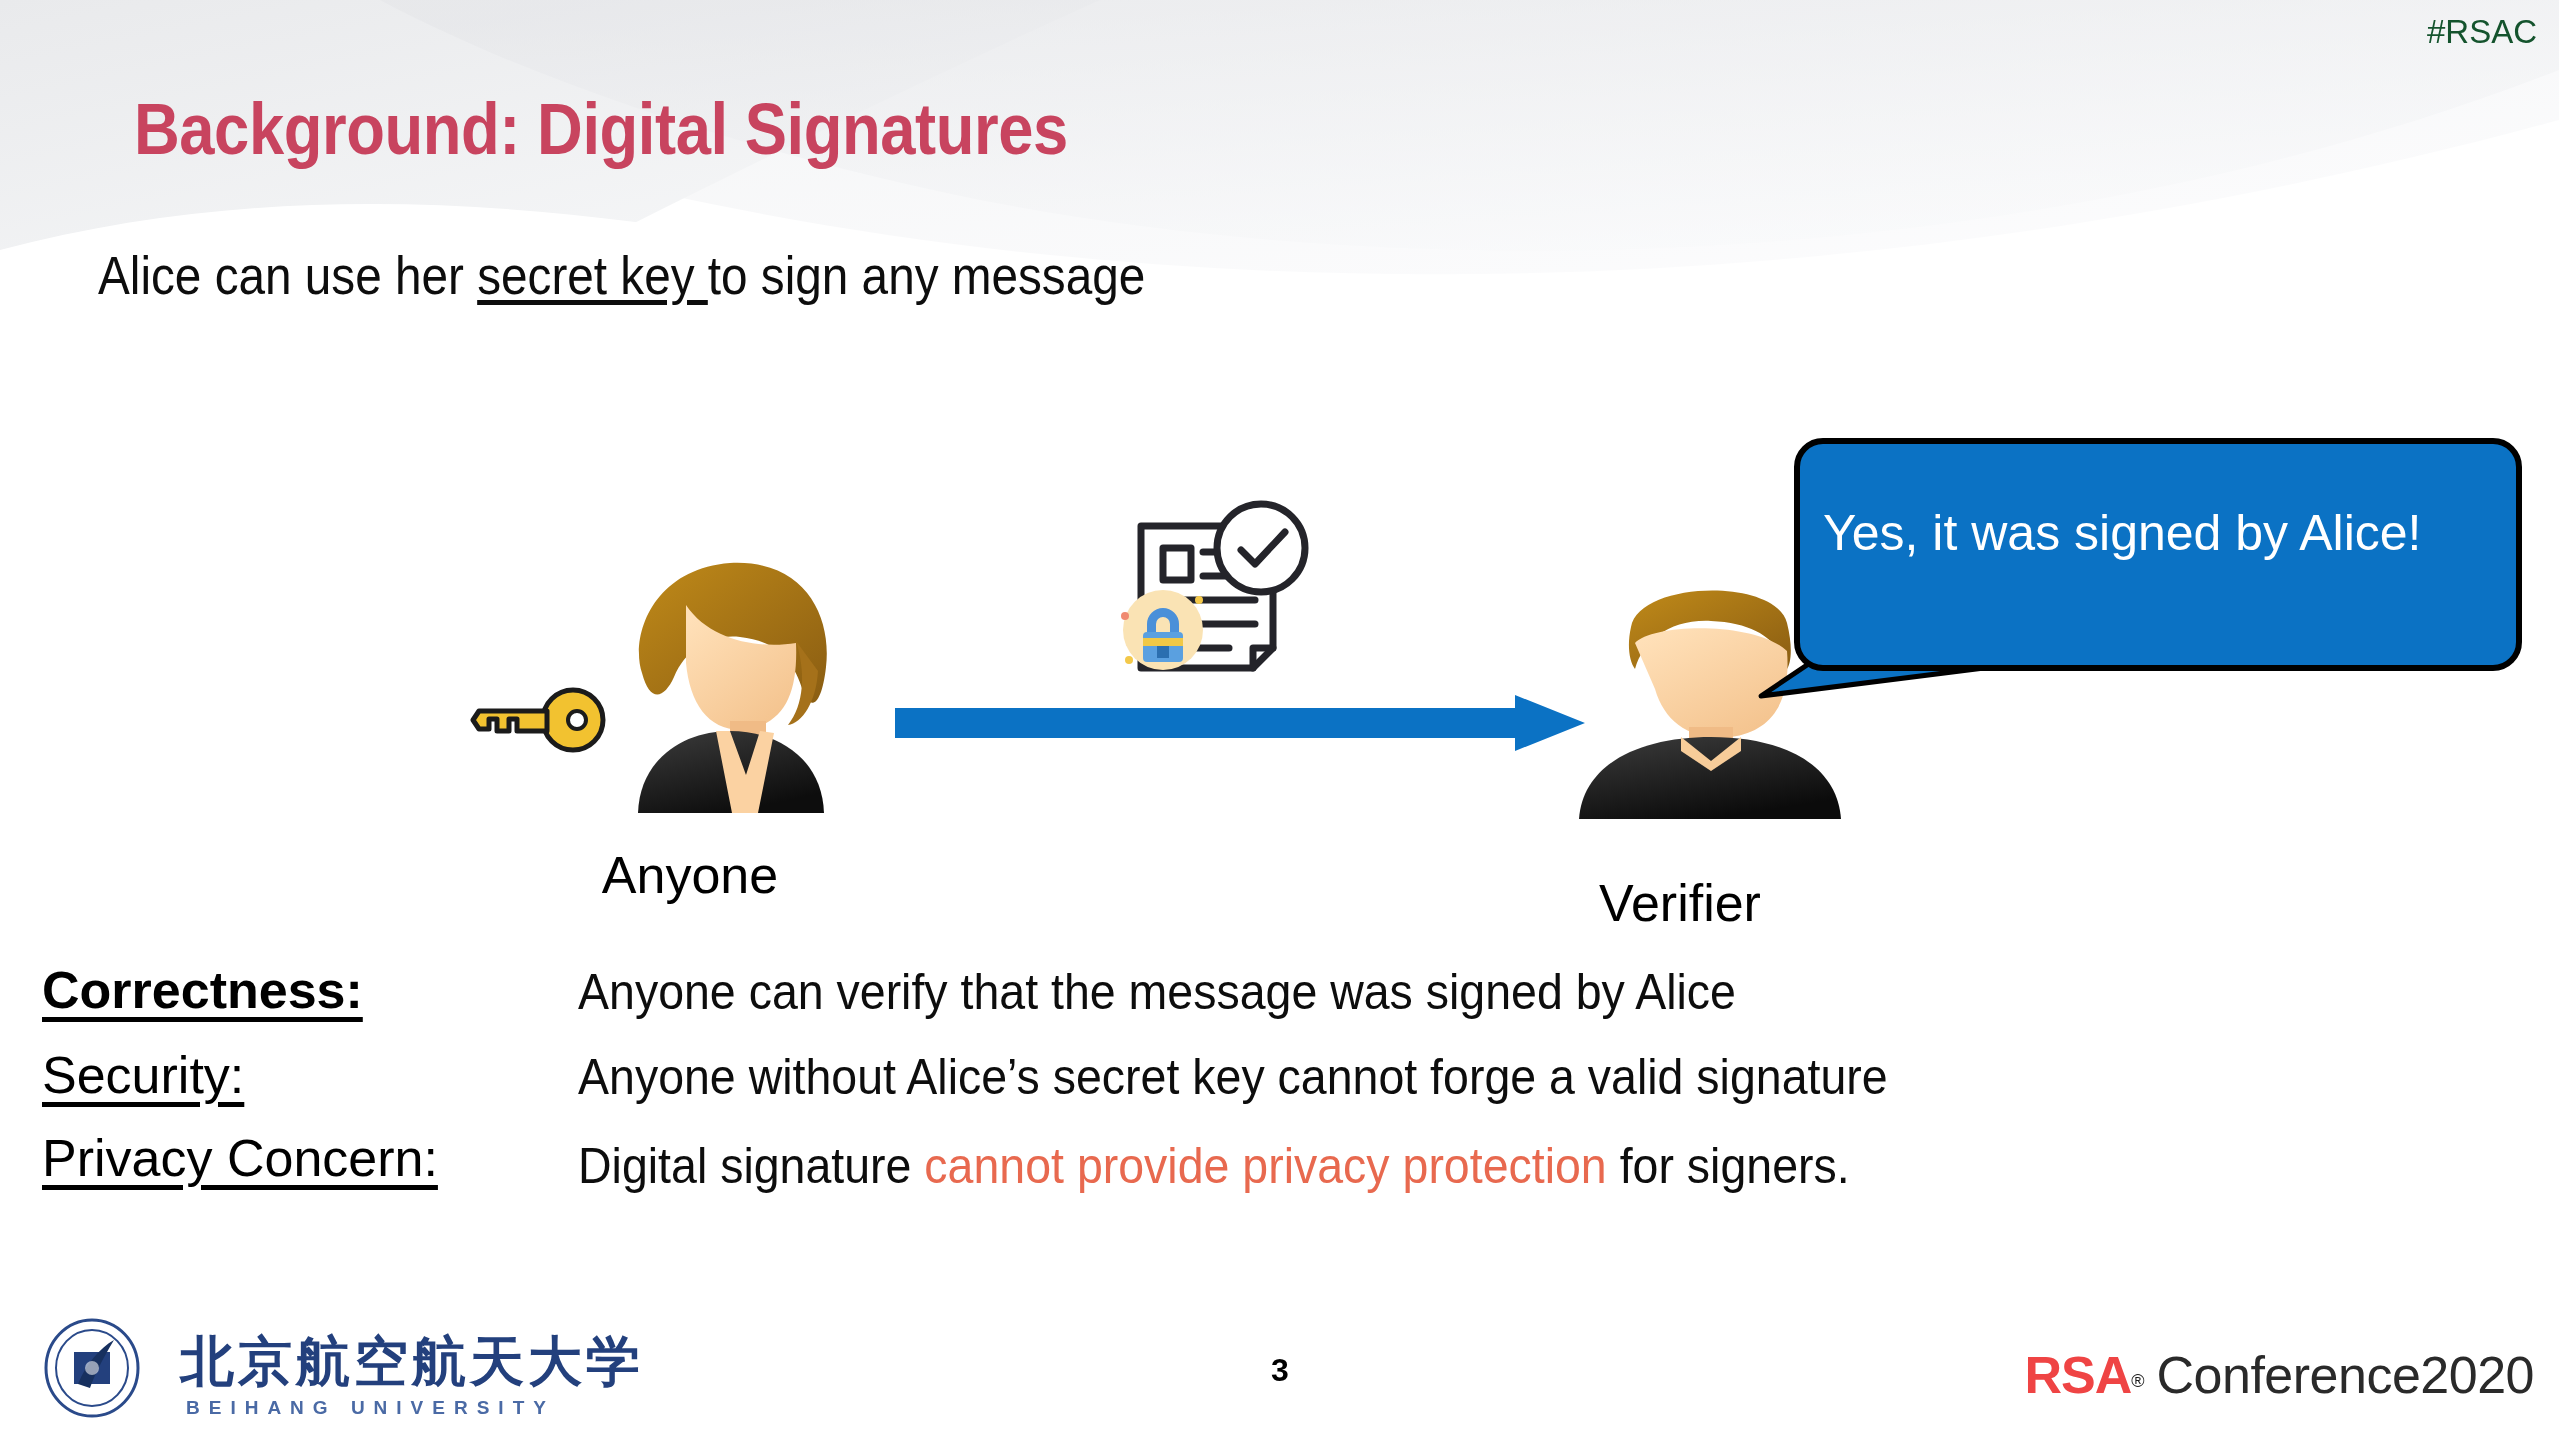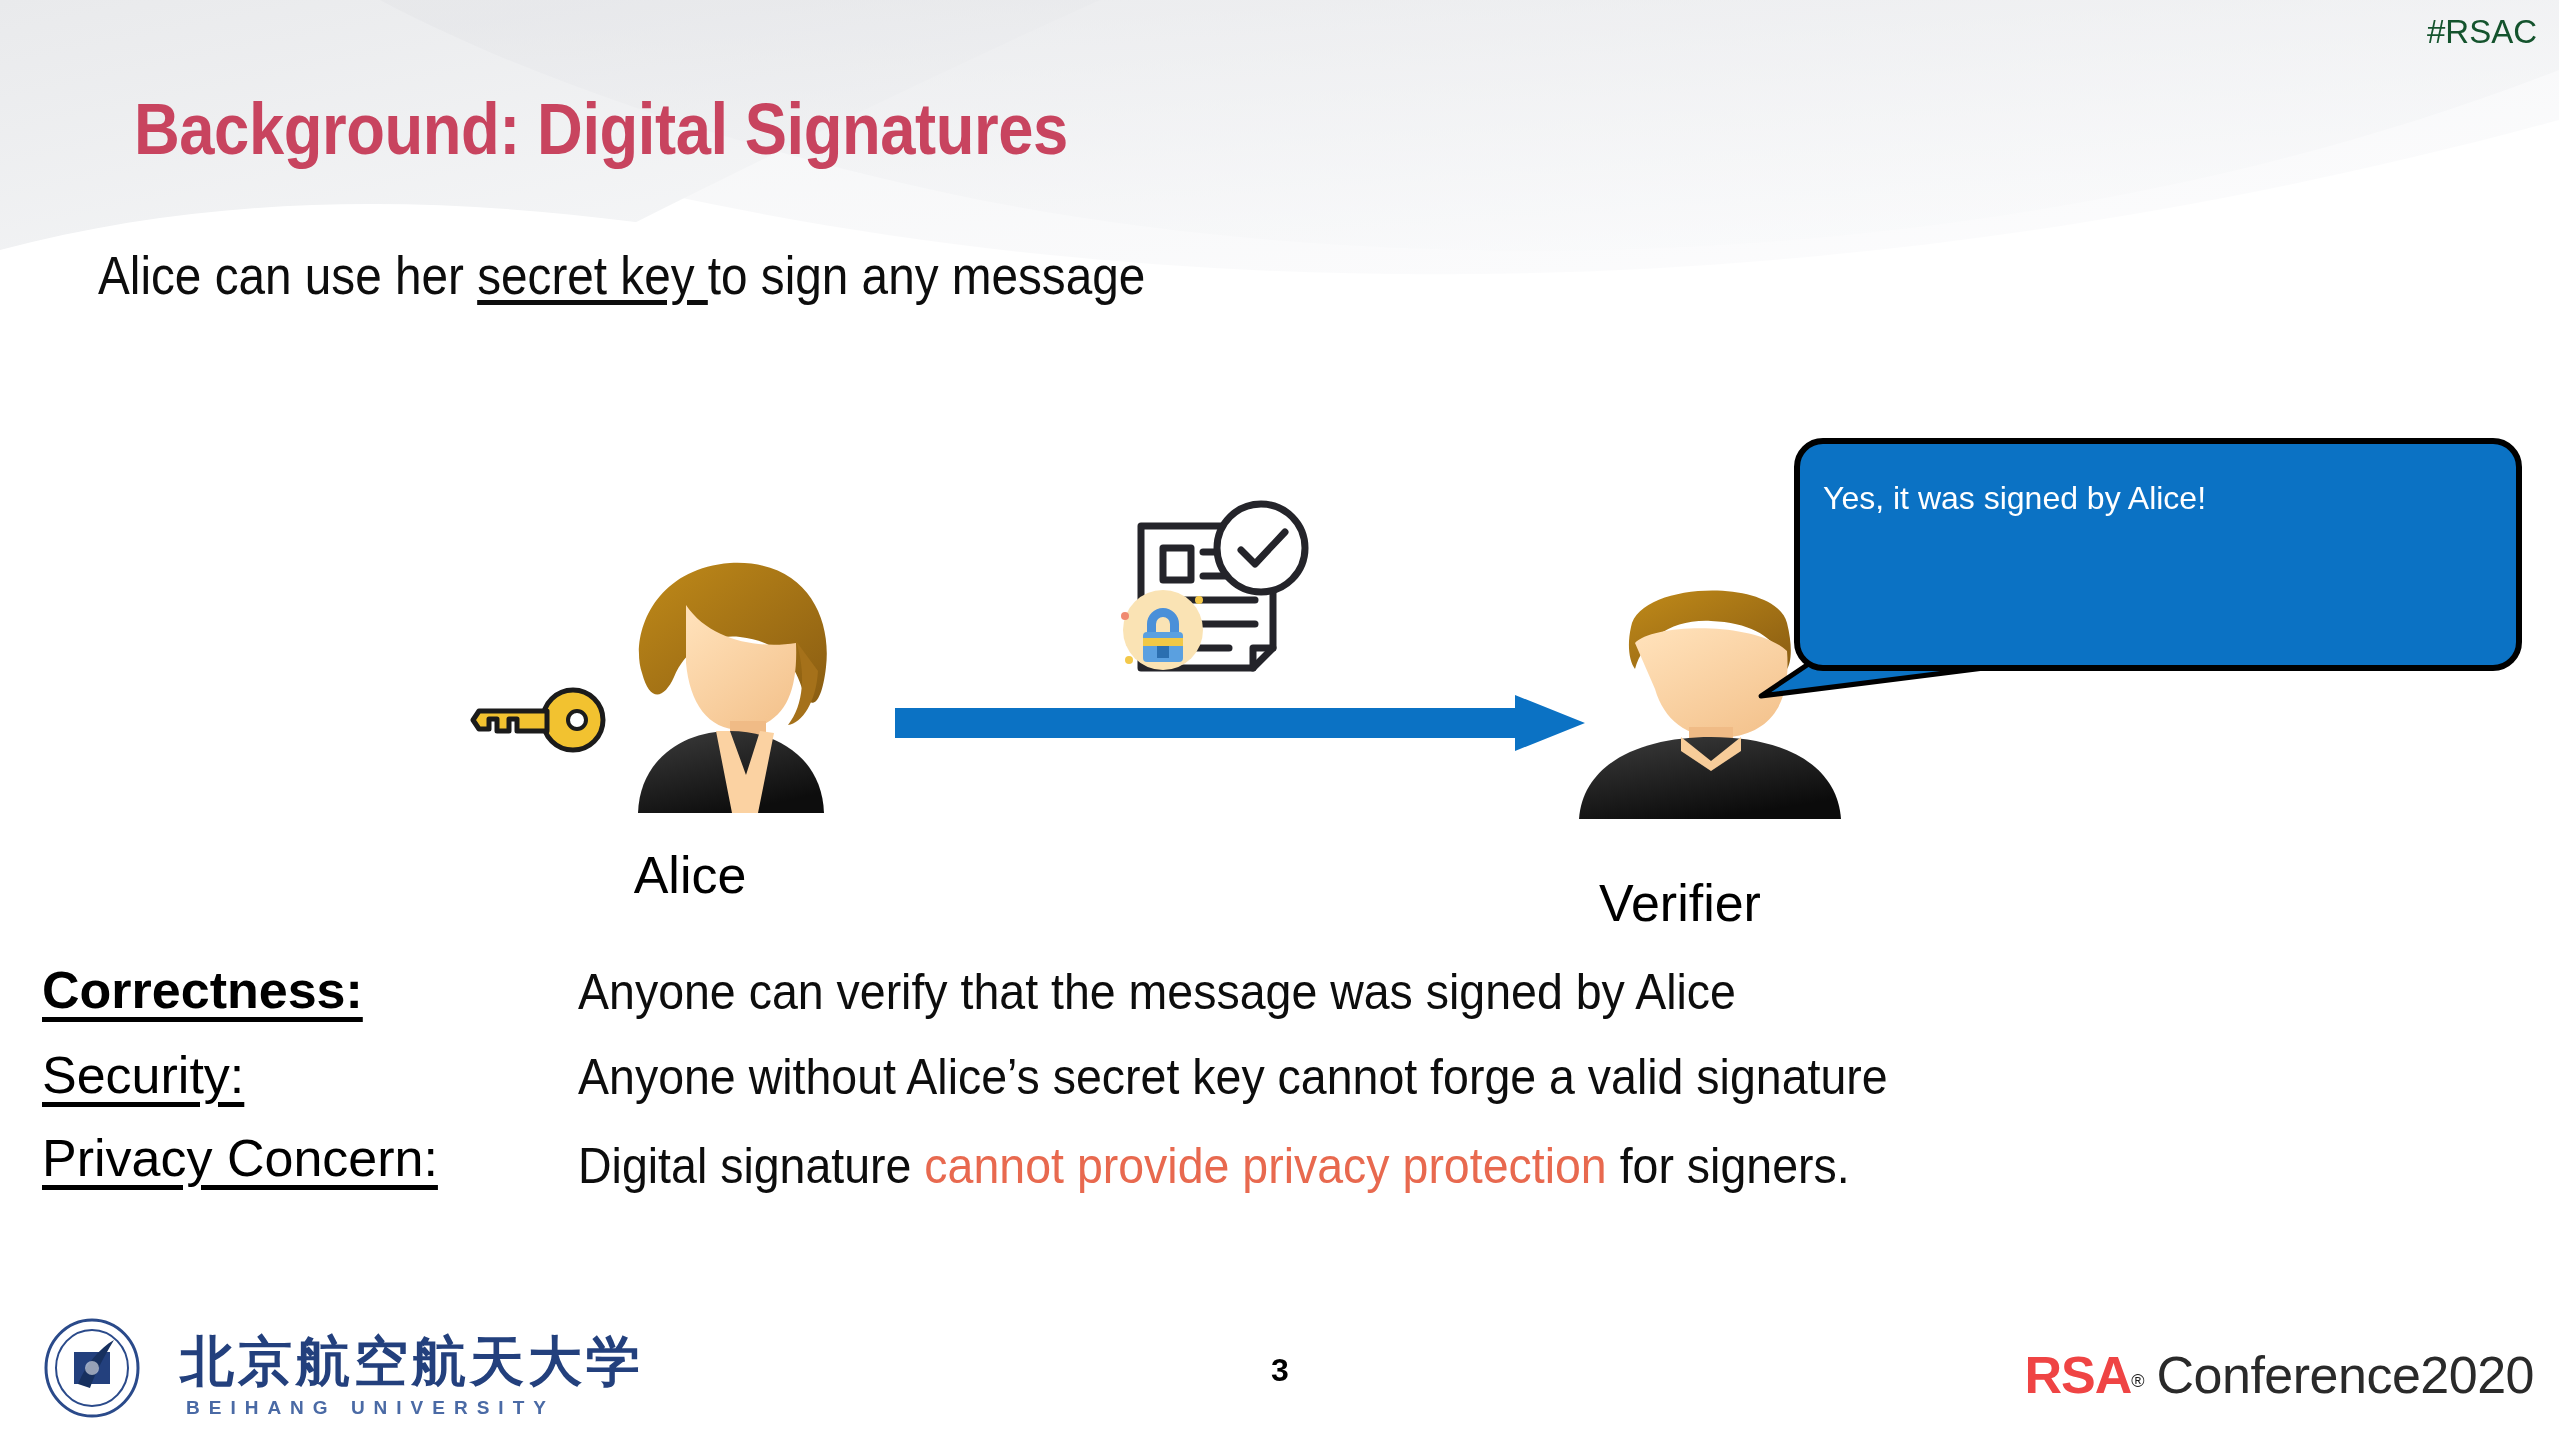--- a/index.html
+++ b/index.html
@@ -81,23 +81,23 @@
   #alice-figure  { left: 590px; top: 545px; width: 280px; height: 270px; }
   #verifier-figure { left: 1565px; top: 565px; width: 290px; height: 255px; }
   #key-icon { left: 465px; top: 675px; width: 155px; height: 90px; }
   #doc-icon { left: 1105px; top: 490px; width: 205px; height: 190px; }
   #flow-arrow { left: 895px; top: 695px; width: 690px; height: 56px; }
   #speech-bubble { left: 1793px; top: 437px; width: 730px; height: 235px; }
   #bubble-tail { left: 1757px; top: 618px; width: 420px; height: 85px; }
   .bubble-text {
     position: absolute;
     left: 1823px;
-    top: 480px;
+    top: 504px;
     width: 690px;
-    font-size: 32px;
+    font-size: 50px;
     color: #ffffff;
     white-space: nowrap;
     font-family: "Liberation Sans", sans-serif;
   }
 
   
   .prop-label {
     position: absolute;
     left: 42px;
     font-size: 52px;
@@ -287,21 +287,21 @@
   </svg>
 
   <svg class="figure" id="bubble-tail" viewBox="0 0 420 85">
     <path d="M120,0 L418,0 L418,26 L4,78 Z" fill="#0b72c4" stroke="#000000" stroke-width="5" stroke-linejoin="round"></path>
   </svg>
   <svg class="figure" id="speech-bubble" viewBox="0 0 730 235">
     <rect x="4" y="4" width="722" height="227" rx="26" ry="26" fill="#0b72c4" stroke="#000000" stroke-width="6"></rect>
   </svg>
   <div class="bubble-text">Yes, it was signed by Alice!</div>
 
-  <div class="actor-label" id="alice-label">Alice</div>
+  <div class="actor-label" id="alice-label">Anyone</div>
   <div class="actor-label" id="verifier-label">Verifier</div>
 
   <div class="prop-label" id="label-correctness">Correctness:</div>
   <div class="prop-text" id="text-correctness">Anyone can verify that the message was signed by Alice</div>
 
   <div class="prop-label" id="label-security">Security:</div>
   <div class="prop-text" id="text-security">Anyone without Alice’s secret key cannot forge a valid signature</div>
 
   <div class="prop-label" id="label-privacy">Privacy Concern:</div>
   <div class="prop-text" id="text-privacy"><span>Digital signature </span><span class="hl-red">cannot provide privacy protection</span><span> for signers.</span></div>

